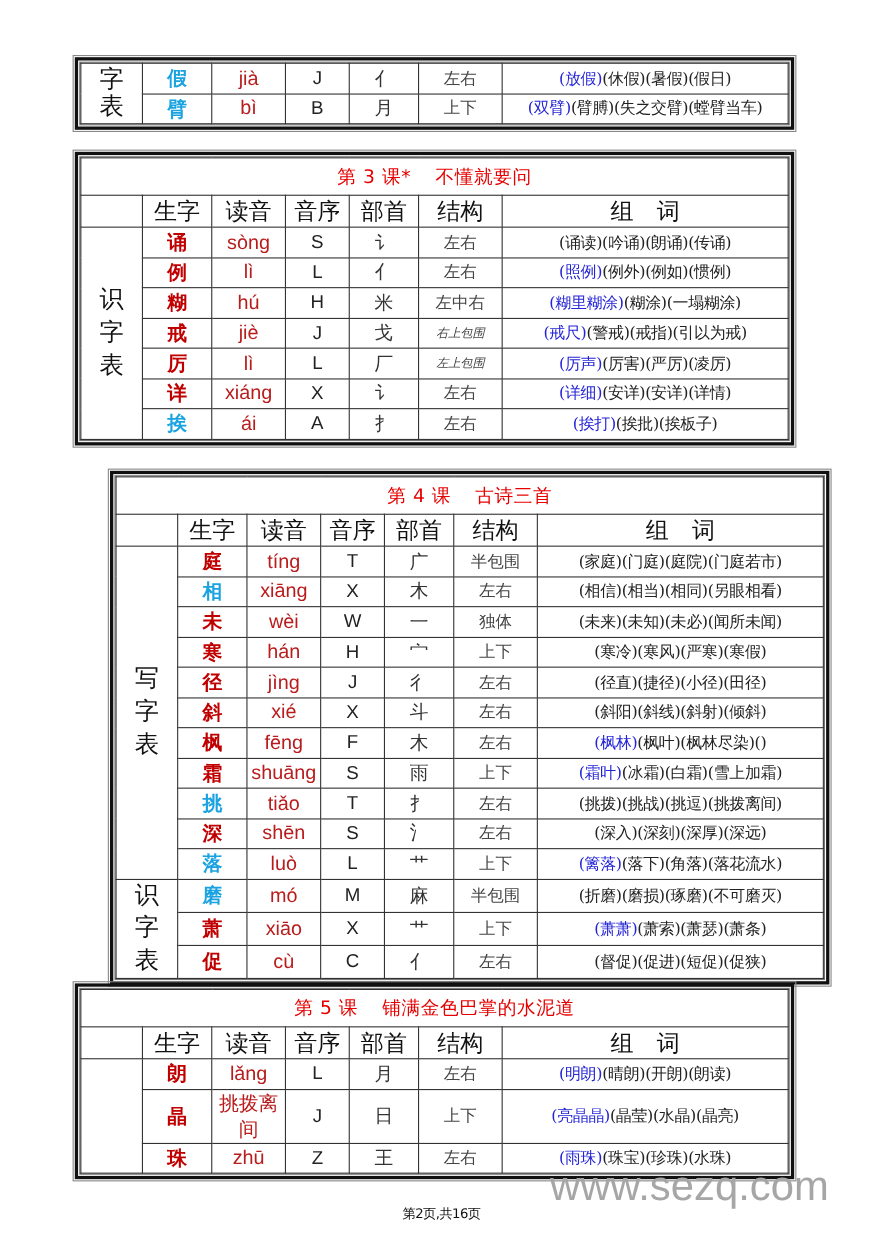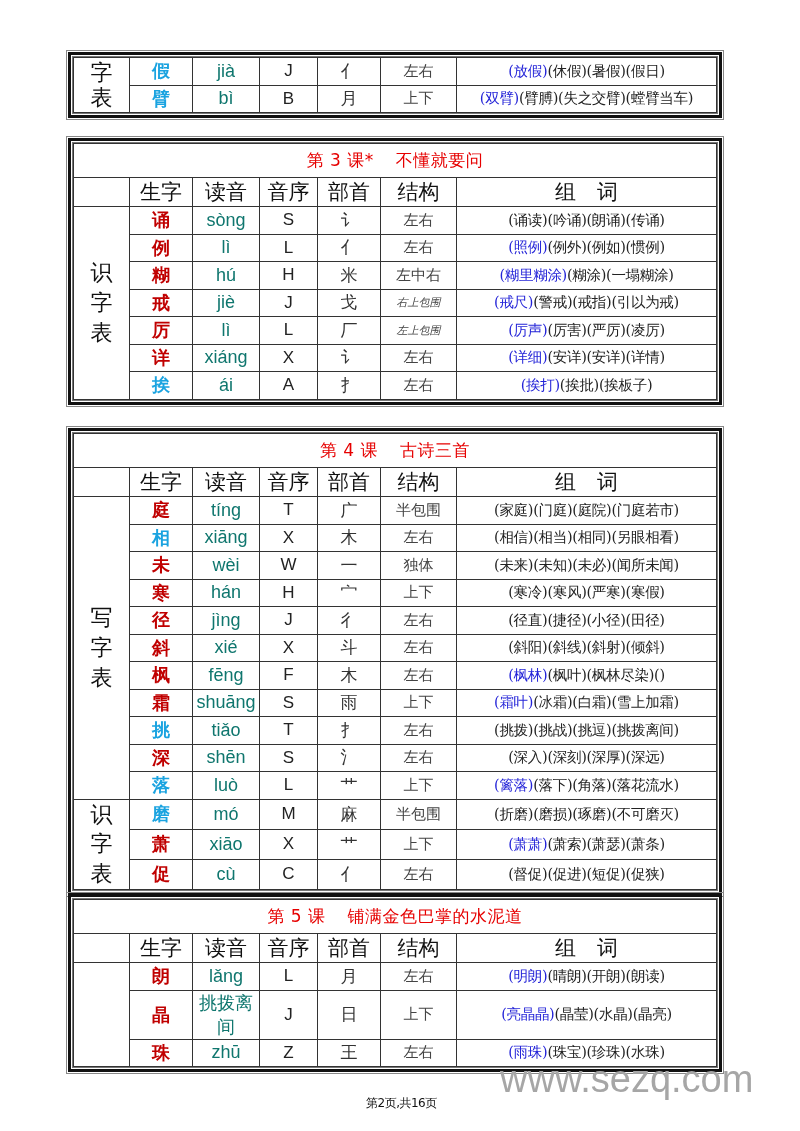--- a/index.html
+++ b/index.html
@@ -35,21 +35,21 @@
   .col-rad { width: 63px; }
   .col-struct { width: 76px; }
   td.side {
     font-family: "DejaVu Serif", serif; font-size: 22px; line-height: 1.35;
     writing-mode: horizontal-tb; border-bottom: 1px solid #333;
   }
   td.side .v { display: block; }
   td.char { font-family: "DejaVu Serif", serif; font-weight: bold; font-size: 18px; }
   td.char.red { color: #c00000; }
   td.char.cyan { color: #1aa3e0; }
-  td.pin { font-family: "Liberation Sans", sans-serif; font-size: 18px; color: #0f766e; }
+  td.pin { font-family: "Liberation Sans", sans-serif; font-size: 18px; color: #b91c1c; }
   td.pin.small { font-size: 18px; }
   td.ord { font-family: "Liberation Sans", sans-serif; font-size: 17px; color: #222; }
   td.rad { font-family: "DejaVu Serif", serif; font-size: 17px; color: #333; }
   td.struct { font-family: "DejaVu Serif", serif; font-size: 15px; color: #444; }
   td.struct.small { font-size: 11px; font-style: italic; }
   td.words { font-family: "DejaVu Serif", serif; font-size: 14.5px; color: #222; white-space: nowrap; letter-spacing: -0.3px; }
   td.words .hl { color: #2424d8; text-align: center; }
   .footer { position: absolute; left: 366px; top: 1095px; font-size: 12px; color: #111; font-family: "DejaVu Sans", sans-serif; letter-spacing: -0.5px; text-align: center; }
   .watermark { position: absolute; left: 500px; top: 1058px; font-size: 38px; color: #a6a6a6; font-family: Liberation Sans, sans-serif; letter-spacing: 0px; }
 </style>
@@ -184,21 +184,21 @@
               <td class="rad">扌</td>
               <td class="struct">左右</td>
               <td class="words"><span class="hl">(挨打)</span><span>(挨批)(挨板子)</span></td>
             </tr>
           </tbody>
     </table>
   </div>
     </div>
 </div>
 
-<div class="frame" style="top:426px;">
+<div class="frame" style="top:426px;margin-left:32px;">
   <div class="frame-inner">
       <div class="frame-inner2">
     <table>
       <colgroup>
             <col class="col-side">
             <col class="col-char">
             <col class="col-pin">
             <col class="col-ord">
             <col class="col-rad">
             <col class="col-struct">

